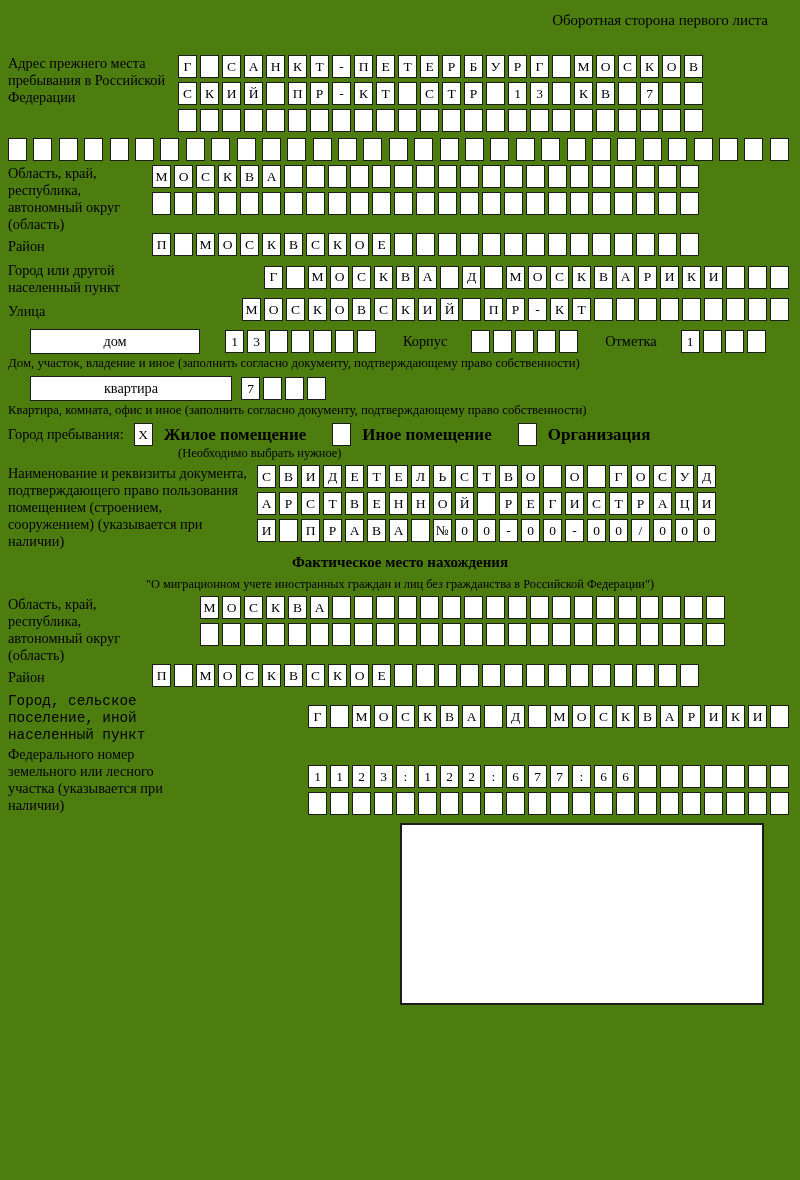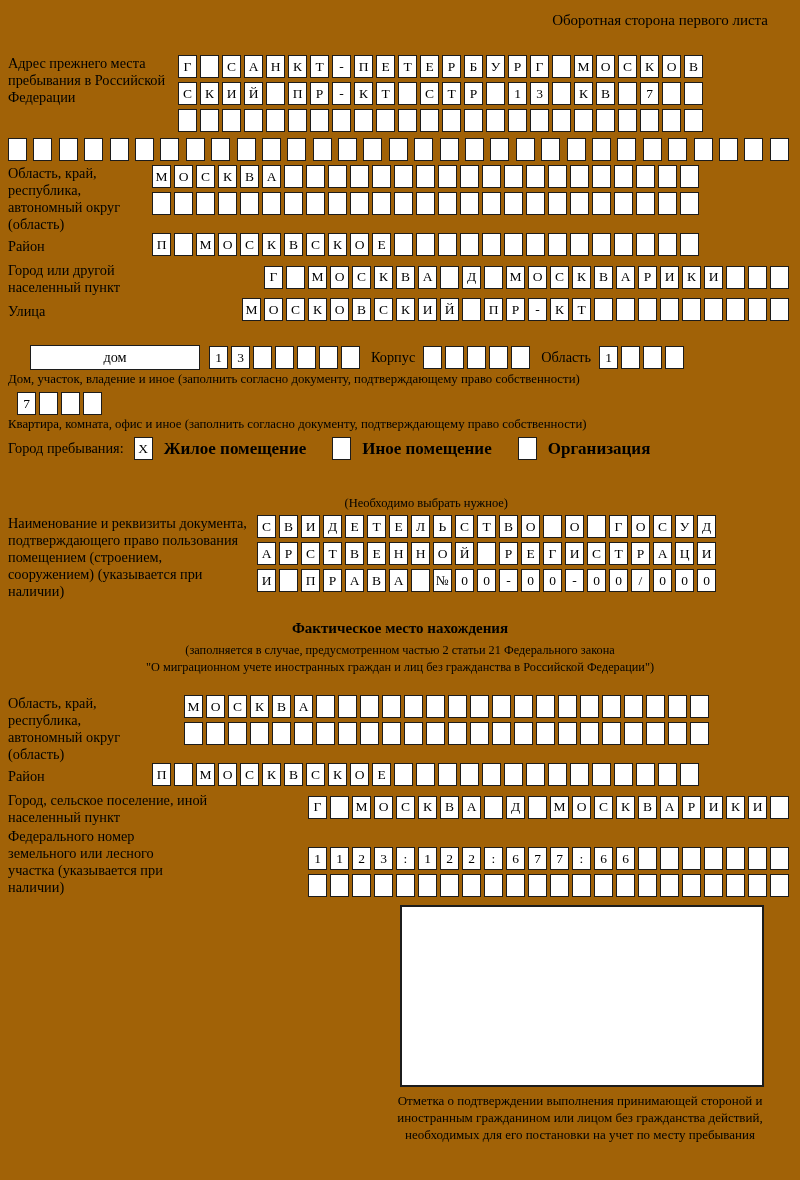--- a/index.html
+++ b/index.html
@@ -1,39 +1,39 @@
 <!DOCTYPE html>
 <html><head>
 <meta charset="utf-8">
 <style>
   html,body{margin:0;padding:0;background:#fff;color:#000;}
   body{font-family:"Liberation Serif",serif;}
-  .page{width:800px;height:1180px;box-sizing:border-box;padding:12px 8px 16px 8px;overflow:hidden;position:relative;background:#a16207;}
+  .page{width:800px;height:1180px;box-sizing:border-box;padding:12px 8px 16px 8px;overflow:hidden;position:relative;background:#4d7c0f;}
   .hdr{text-align:right;padding-right:24px;font-size:15px;margin-bottom:26px;}
   .frow{display:flex;align-items:flex-start;}
   .aic{align-items:center;}
   .flabel{font-size:14.3px;line-height:17px;flex:0 0 auto;}
-  .w165{width:165px;} .w140{width:140px;} .w150{width:150px;} .w240{width:240px;} .w218{width:218px;} .w170l{width:170px;}
+  .w165{width:165px;} .w140{width:140px;} .w150{width:150px;} .w240{width:240px;} .w218{width:218px;font-family:Liberation Mono, monospace;} .w170l{width:170px;}
   .cellcol{display:flex;flex-direction:column;flex:0 0 auto;}
   .cells{display:flex;flex:0 0 auto;margin-bottom:4px;}
   .cell{width:17px;height:21px;border:1.8px solid #1c1c1c;margin-right:3px;display:flex;align-items:center;justify-content:center;
         font-size:13.5px;line-height:1;flex:0 0 auto;background:#fff;box-sizing:content-box;}
   .ml5{margin-left:5px;} .ml4{margin-left:4px;} .ml9{margin-left:9px;} .ml26{margin-left:26px;} .ml10{margin-left:10px;} .ml48{margin-left:48px;} .ml55{margin-left:55px;}
   .note{font-size:12.3px;text-align:center;line-height:15px;margin:1px 0 2px 0;}
   .h2{font-weight:bold;font-size:15px;text-align:center;margin:5px 0 6px 0;}
   .widebox{border:1.8px solid #1c1c1c;height:23px;display:flex;align-items:center;justify-content:center;
            font-size:14.3px;flex:0 0 auto;background:#fff;}
   .wb170{width:168px;margin-left:22px;} .wb200{width:200px;margin-left:22px;}
   .inl{font-size:14.3px;margin:0 8px;flex:0 0 auto;}
   .caption{font-size:12.8px;margin:2px 0 5px 0;}
-  .mt2{margin-top:2px;justify-content:space-between;} .mt4{margin-top:20px;} .mt19{margin-top:19px;}
+  .mt2{margin-top:2px;justify-content:space-between;} .mt4{margin-top:4px;gap:16px;} .mt19{margin-top:19px;}
   .cbrow{margin:3px 0 0 0;}
   .plabel{font-size:14.3px;margin-right:10px;}
   .opt{font-size:17px;margin:0 26px 0 8px;font-weight:bold;}
-  .optnote{font-size:12.5px;width:330px;text-align:right;margin-left:170px;margin-bottom:4px;margin-top:36px;}
+  .optnote{font-size:12.5px;width:330px;text-align:left;margin-left:170px;margin-bottom:4px;}
   .stamp-wrap{margin-left:392px;margin-top:4px;}
   .stampbox{width:360px;height:178px;border:2px solid #1c1c1c;background:#fff;}
   .stampnote{width:400px;margin-left:-20px;text-align:center;font-size:13px;line-height:17px;margin-top:5px;}
 </style>
 </head>
 <body>
 
 <div class="page">
 
   <div class="hdr">Оборотная сторона первого листа</div>
@@ -320,31 +320,32 @@
         <span class="cell"></span>
       </div>
     <div class="inl">Корпус</div>
     <div class="cells" style="margin-bottom:0;">
         <span class="cell"></span>
         <span class="cell"></span>
         <span class="cell"></span>
         <span class="cell"></span>
         <span class="cell"></span>
       </div>
-    <div class="inl">Область</div>
+    <div class="inl">Отметка</div>
     <div class="cells" style="margin-bottom:0;">
         <span class="cell">1</span>
         <span class="cell"></span>
         <span class="cell"></span>
         <span class="cell"></span>
       </div>
   </div>
   <div class="caption">Дом, участок, владение и иное (заполнить согласно документу, подтверждающему право собственности)</div>
 
   <div class="frow aic">
+    <div class="widebox wb200">квартира</div>
     <div class="cells ml9" style="margin-bottom:0;">
         <span class="cell">7</span>
         <span class="cell"></span>
         <span class="cell"></span>
         <span class="cell"></span>
       </div>
   </div>
   <div class="caption">Квартира, комната, офис и иное (заполнить согласно документу, подтверждающему право собственности)</div>
 
   <div class="frow aic cbrow">
@@ -427,21 +428,20 @@
           <span class="cell">0</span>
           <span class="cell">/</span>
           <span class="cell">0</span>
           <span class="cell">0</span>
           <span class="cell">0</span>
         </div>
     </div>
   </div>
 
   <div class="h2 mt4">Фактическое место нахождения</div>
-  <div class="note">(заполняется в случае, предусмотренном частью 2 статьи 21 Федерального закона</div>
   <div class="note">"О миграционном учете иностранных граждан и лиц без гражданства в Российской Федерации")</div>
 
   <div class="frow mt4">
     <div class="flabel w150">Область, край, республика, автономный округ (область)</div>
     <div class="cellcol ml26">
       <div class="cells">
           <span class="cell">М</span>
           <span class="cell">О</span>
           <span class="cell">С</span>
           <span class="cell">К</span>
@@ -603,16 +603,15 @@
           <span class="cell"></span>
           <span class="cell"></span>
           <span class="cell"></span>
           <span class="cell"></span>
         </div>
     </div>
   </div>
 
   <div class="stamp-wrap">
     <div class="stampbox"></div>
-    <div class="stampnote">Отметка о подтверждении выполнения принимающей стороной и иностранным гражданином или лицом без гражданства действий, необходимых для его постановки на учет по месту пребывания</div>
   </div>
 
 </div>
 
 </body></html>

